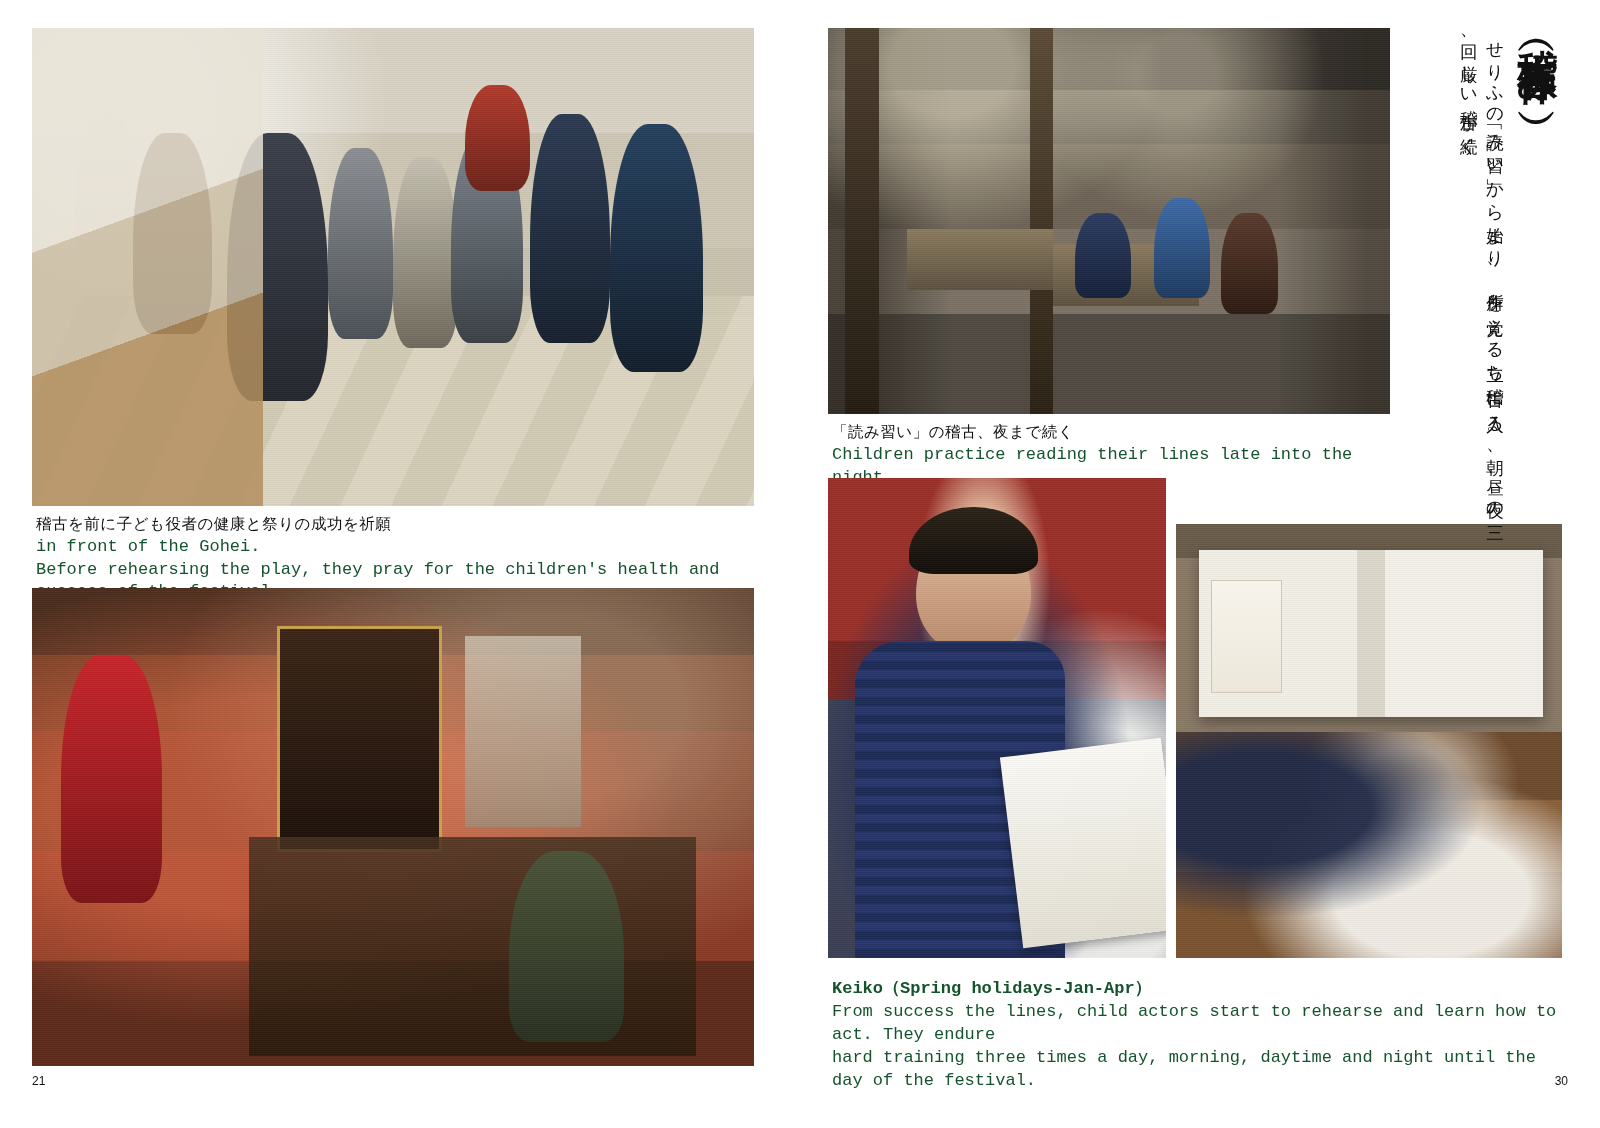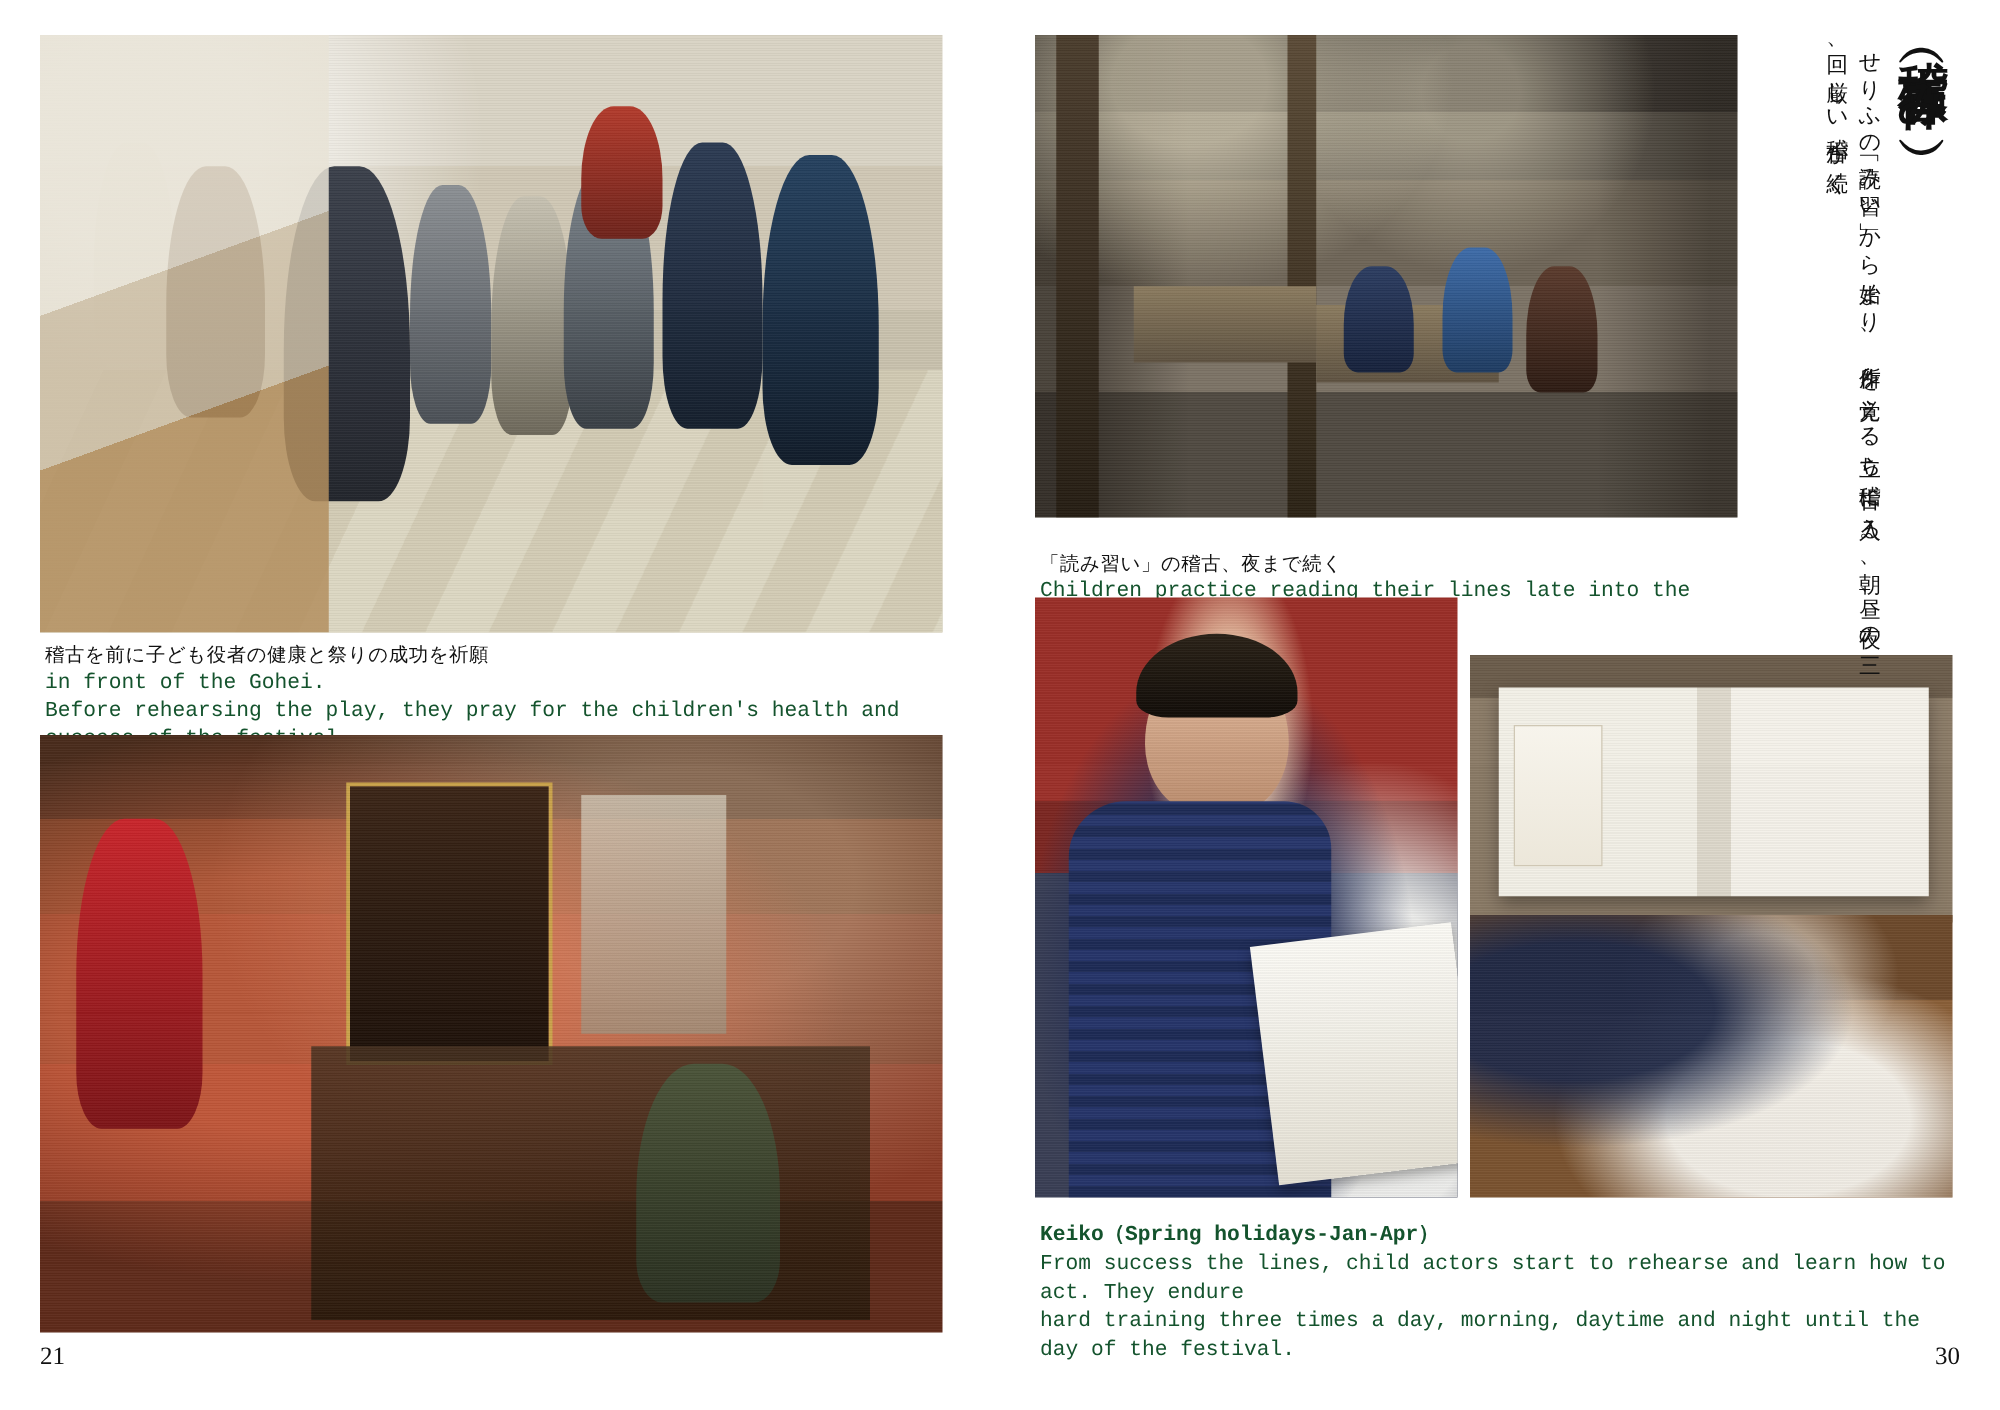--- a/index.html
+++ b/index.html
@@ -73,22 +73,22 @@
     font-weight: bold;
   }
   .vtitle .small {
     font-size: 17.5px;
     letter-spacing: 2px;
     line-height: 1.5;
   }
 
   .folio {
     position: absolute;
-    font-family: Liberation Serif, serif;
-    font-size: 20px;
+    font-family: Liberation Sans, sans-serif;
+    font-size: 12px;
     color: #111;
   }
 
   
   
   .p1 {
     background:
       radial-gradient(circle at 12% 18%, rgba(255,255,255,.75) 0 12%, rgba(255,255,255,0) 36%),
       linear-gradient(#d9d3c4 0 22%, #cfc7b4 22% 46%, #c9c2ae 46% 60%, #d6cfbb 60% 100%);
   }
@@ -237,21 +237,21 @@
       <div style="position:absolute;left:36%;top:0;width:4%;height:100%;background:linear-gradient(#5a4a36,#2a2114);"></div>
       <div style="position:absolute;left:14%;top:52%;width:26%;height:16%;background:linear-gradient(#8a7a5e,#5d5140);"></div>
       <div style="position:absolute;left:40%;top:56%;width:26%;height:16%;background:linear-gradient(#8a7a5e,#5d5140);"></div>
       <div style="position:absolute;left:44%;top:48%;width:10%;height:22%;background:linear-gradient(#2b3c60,#15203a);border-radius:40% 40% 20% 20%/55% 55% 18% 18%;"></div>
       <div style="position:absolute;left:58%;top:44%;width:10%;height:26%;background:linear-gradient(#3d6ba8,#1d3a60);border-radius:40% 40% 20% 20%/55% 55% 18% 18%;"></div>
       <div style="position:absolute;left:70%;top:48%;width:10%;height:26%;background:linear-gradient(#5a3a2c,#2c1a12);border-radius:40% 40% 20% 20%/55% 55% 18% 18%;"></div>
       <div class="grain"></div>
     </div>
   </div>
 
-  <div class="cap" style="left:832px; top:441px; width:560px;">
+  <div class="cap" style="left:832px; top:422px; width:560px;">
     <span class="jp">「読み習い」の稽古、夜まで続く</span>
     <span class="en">Children practice reading their lines late into the night.</span>
   </div>
 
   <div class="photo p4" style="left:828px; top:478px; width:338px; height:480px;">
     <div class="ph-inner">
       <div style="position:absolute;left:26%;top:10%;width:34%;height:26%;background:linear-gradient(#e5bda0,#b98a6b);border-radius:45% 45% 40% 40%/55% 55% 45% 45%;"></div>
       <div style="position:absolute;left:24%;top:6%;width:38%;height:14%;background:linear-gradient(#2a2218,#120d08);border-radius:50% 50% 20% 20%/70% 70% 20% 20%;"></div>
       <div style="position:absolute;left:8%;top:34%;width:62%;height:66%;background:
         repeating-linear-gradient(0deg,#1d2a55 0 9px,#26356a 9px 18px);border-radius:22% 18% 0 0/14% 12% 0 0;"></div>

